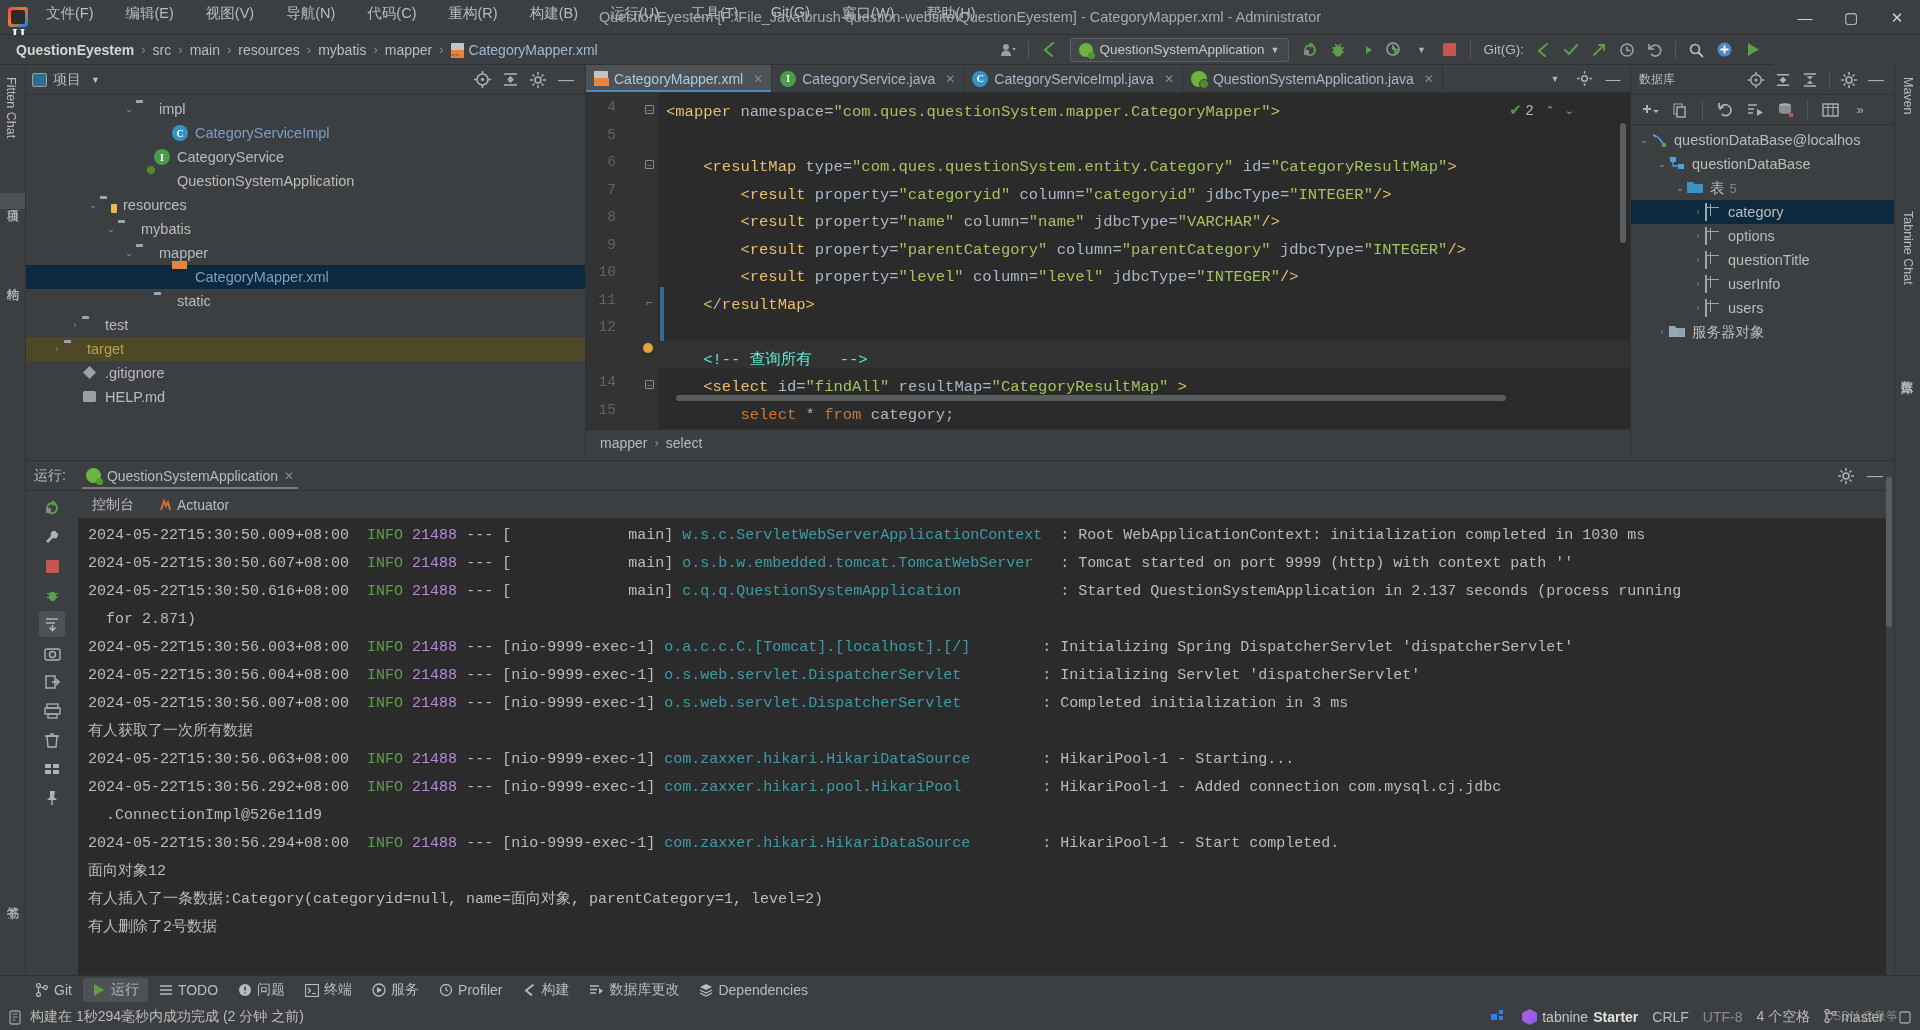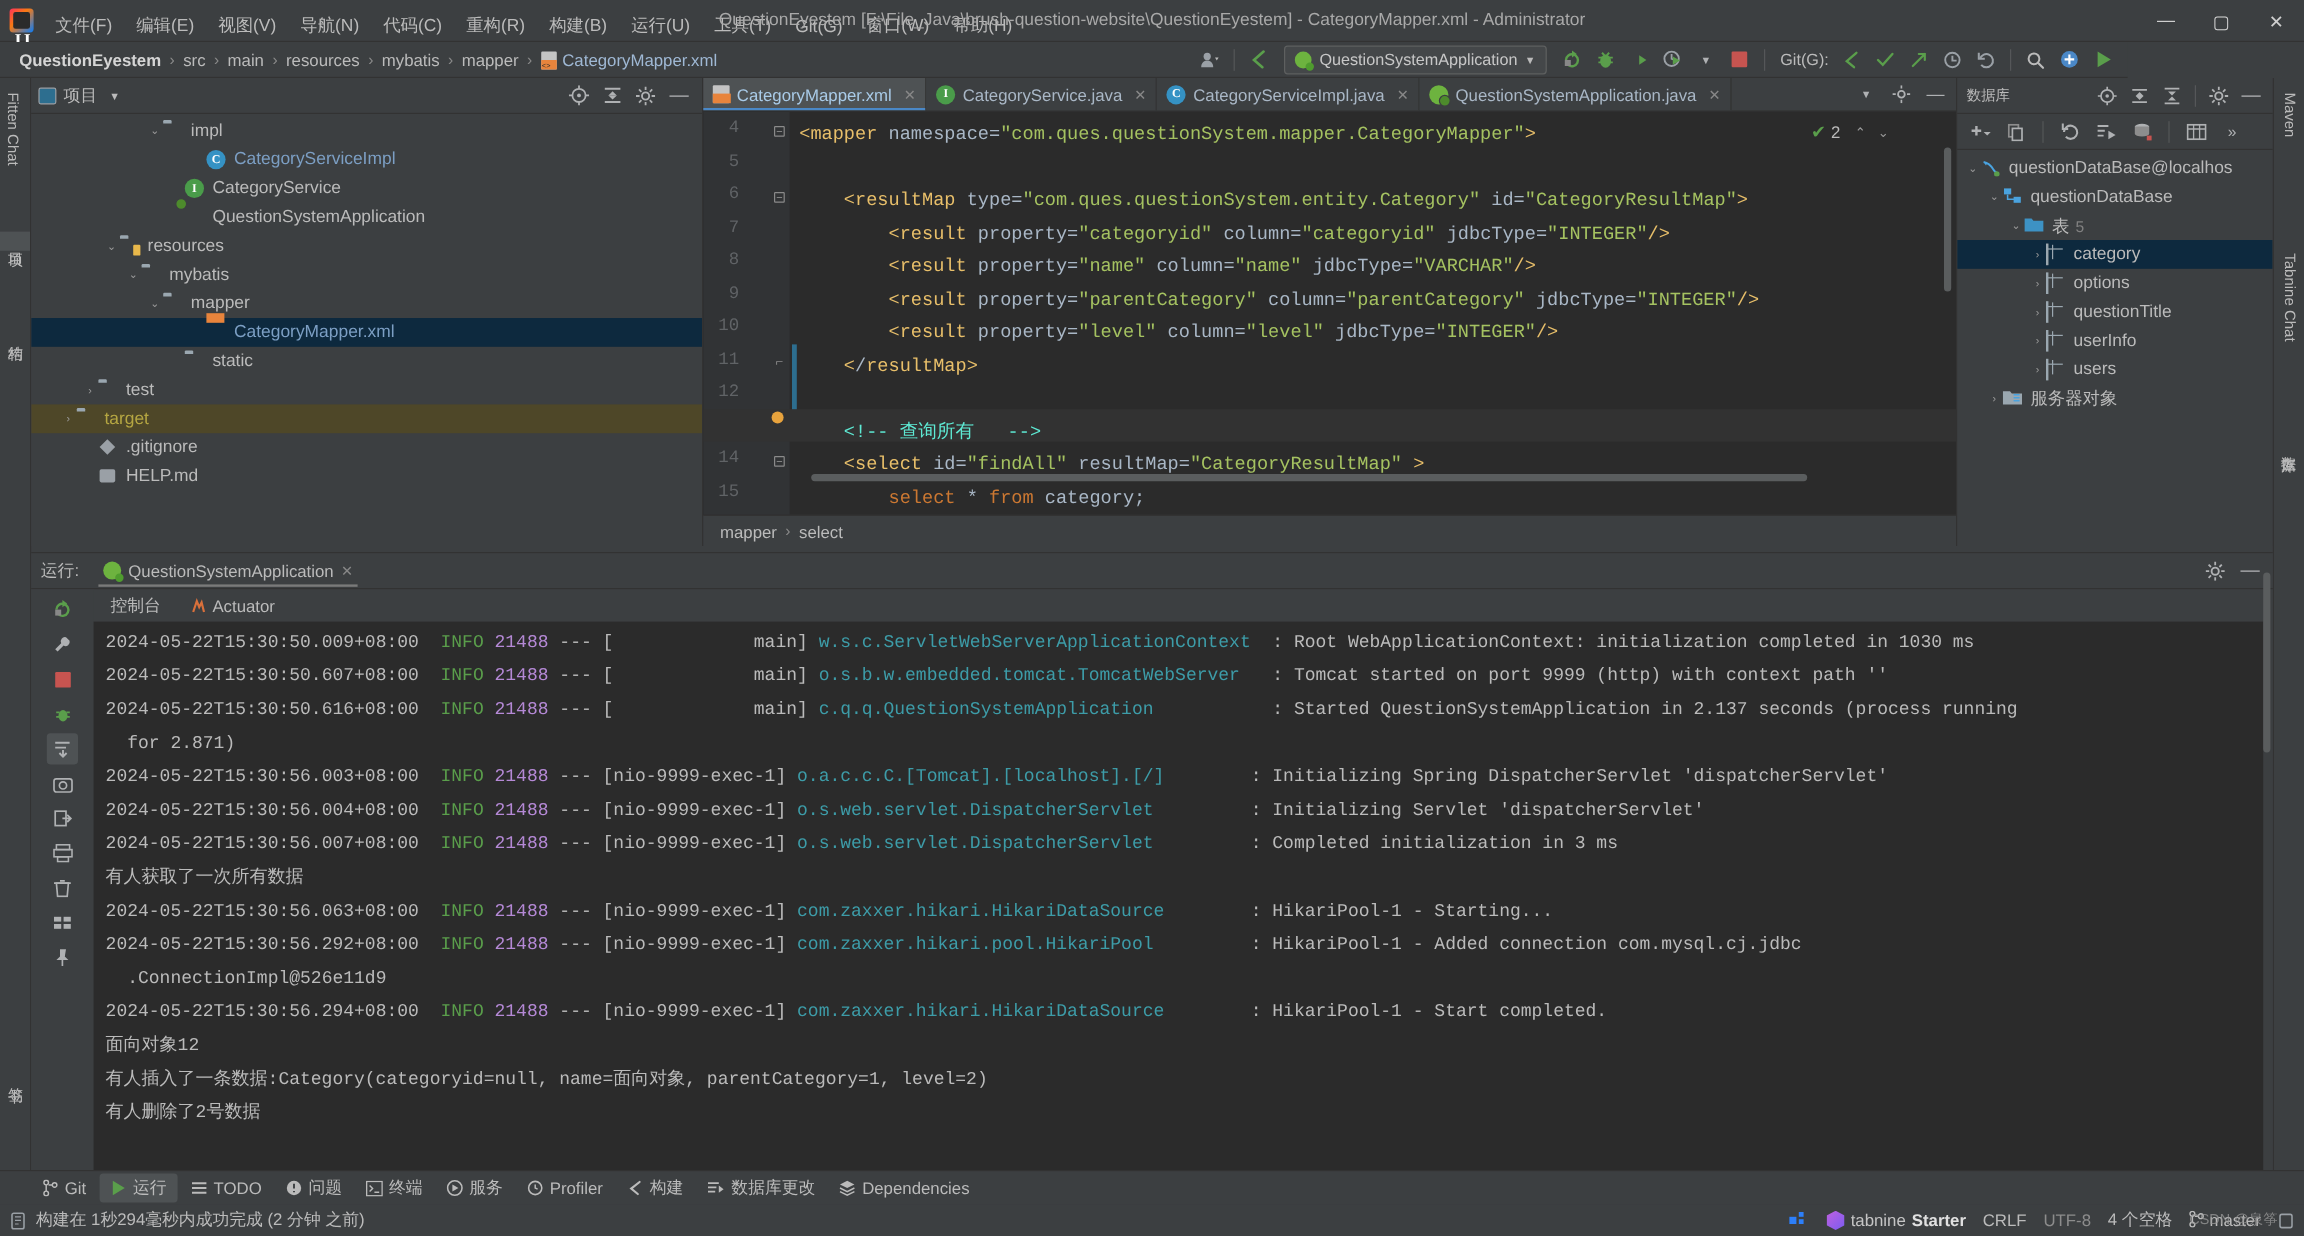--- a/index.html
+++ b/index.html
@@ -15,21 +15,21 @@
   .titlebar{
     position:absolute; left:0; top:0; width:1920px; height:35px;
     background:#3c3f41; display:flex; align-items:center;
     border-bottom:1px solid #323232;
   }
   .ij-logo{ width:20px;height:20px;margin-left:8px;margin-right:8px; position:relative;flex:0 0 auto;}
   .ij-logo .sq{position:absolute;left:0;top:0;width:20px;height:20px;border-radius:3px;
     background:linear-gradient(135deg,#fe315d 0%,#f97a12 40%,#087cfa 100%);}
   .ij-logo .inner{position:absolute;left:3px;top:3px;width:14px;height:14px;background:#2b2b2b;border-radius:2px;}
   .ij-logo .ij{position:absolute;left:4px;top:19px;color:#fff;font-size:15px;font-weight:bold;font-family:"Liberation Serif",serif;}
-  .menubar{display:flex;align-items:flex-end;height:35px;}
+  .menubar{display:flex;align-items:flex-start;height:35px;gap:12px;}
   .menu-item{
     padding:4px 10px; font-size:14.5px; color:#bbbbbb; cursor:default; white-space:nowrap;
   }
   .title-text{
     position:absolute; left:0; right:0; text-align:center; font-size:14.5px;color:#a9a9a9;
     pointer-events:none;
   }
   .wbtns{position:absolute;right:0;top:0;height:35px;display:flex;align-items:center;z-index:4;}
   .wbtn{width:46px;height:35px;display:flex;align-items:center;justify-content:center;color:#cfcfcf;font-size:15px;}
 

